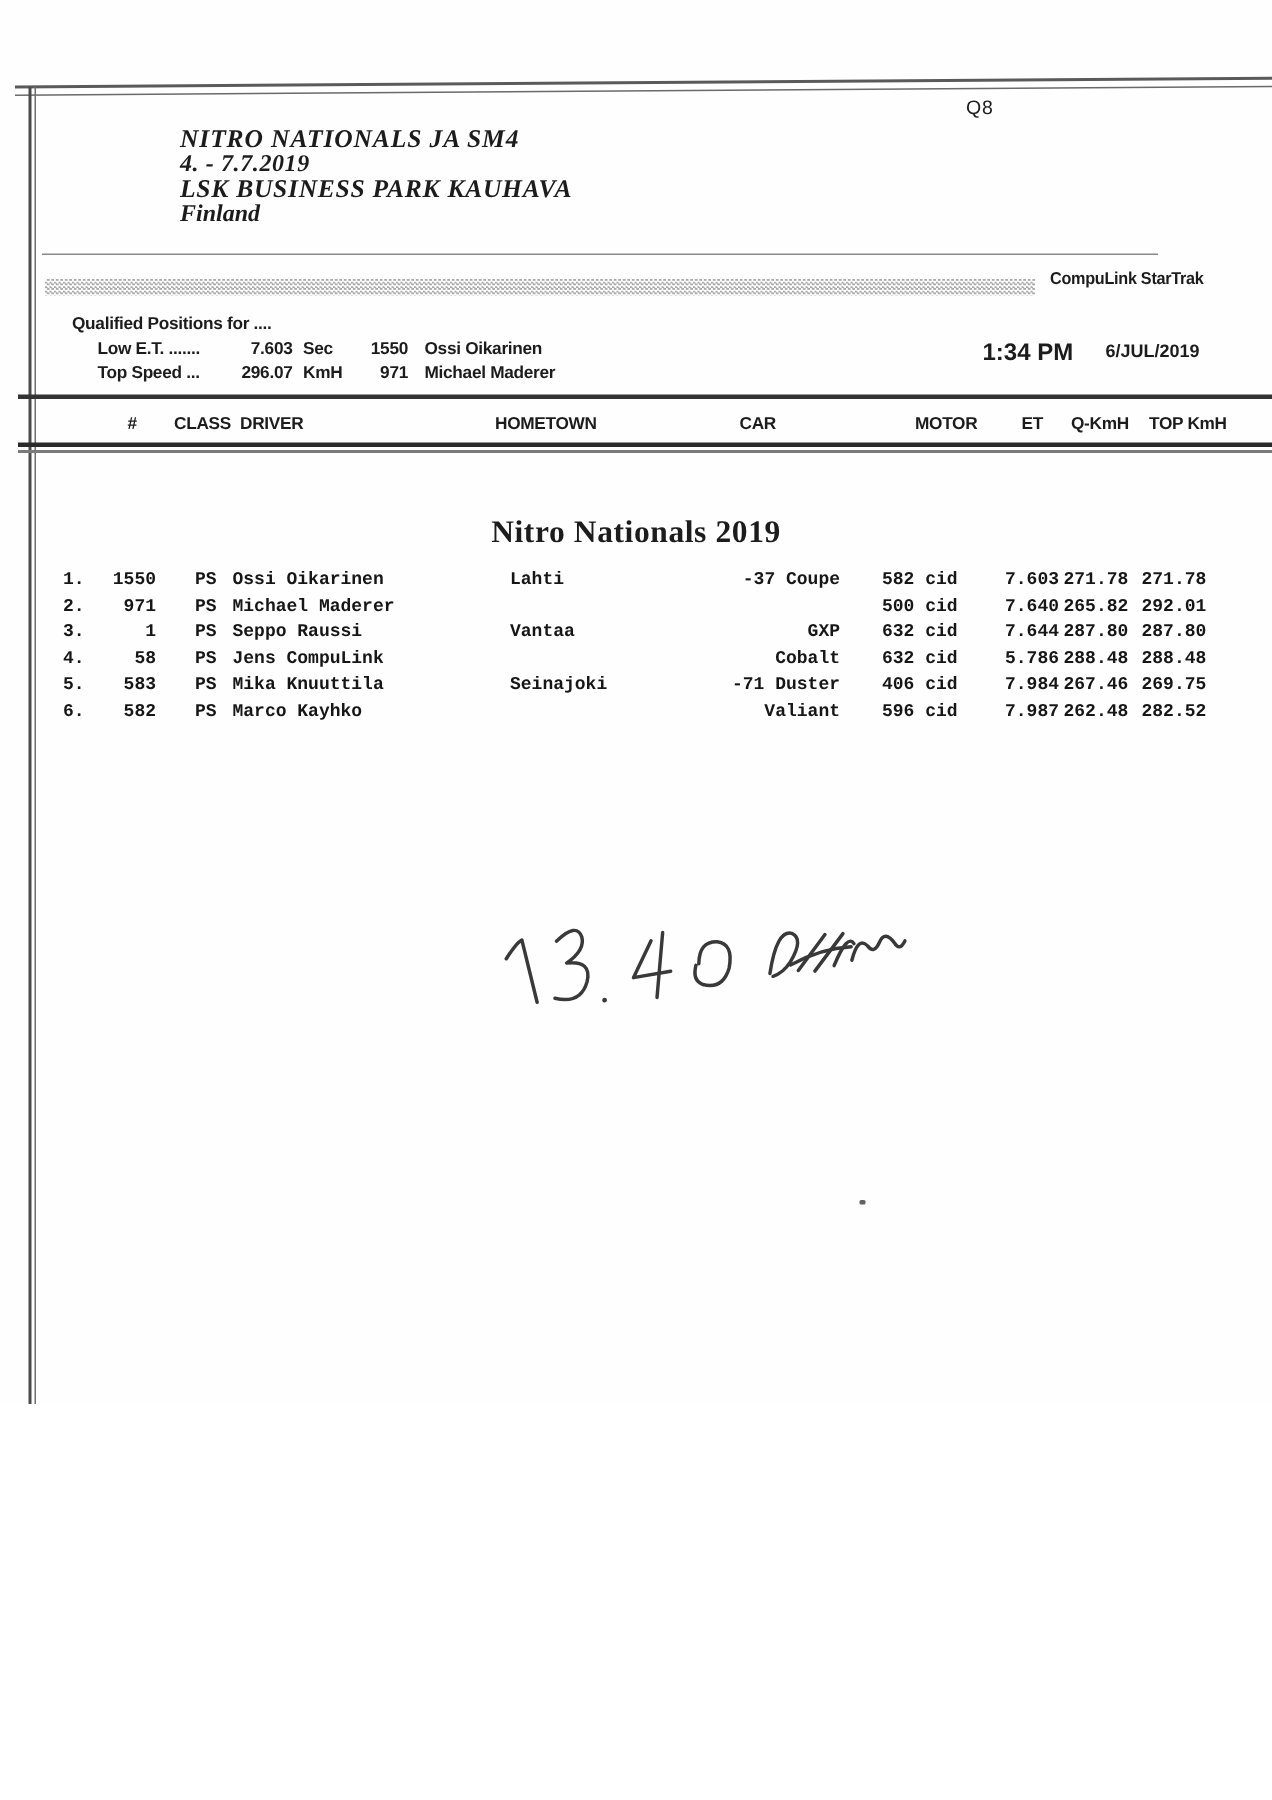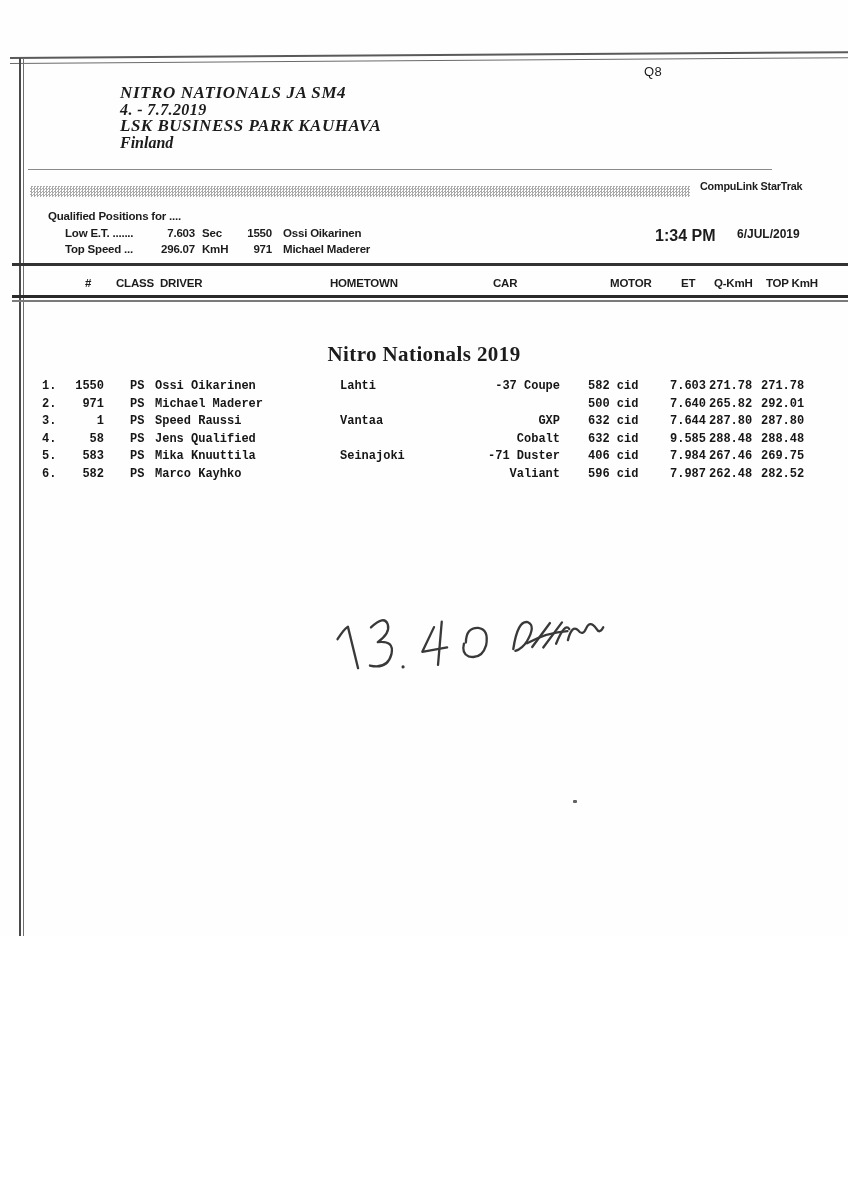--- a/index.html
+++ b/index.html
@@ -147,37 +147,37 @@
     <span class="c-car"></span>
     <span class="c-motor">500 cid</span>
     <span class="c-et">7.640</span>
     <span class="c-q">265.82</span>
     <span class="c-top">292.01</span>
   </div>
   <div class="row" style="top:414px">
     <span class="c-pos">3.</span>
     <span class="c-num">1</span>
     <span class="c-cls">PS</span>
-    <span class="c-drv">Speed Raussi</span>
+    <span class="c-drv">Seppo Raussi</span>
     <span class="c-home">Vantaa</span>
     <span class="c-car">GXP</span>
     <span class="c-motor">632 cid</span>
     <span class="c-et">7.644</span>
     <span class="c-q">287.80</span>
     <span class="c-top">287.80</span>
   </div>
   <div class="row" style="top:431.5px">
     <span class="c-pos">4.</span>
     <span class="c-num">58</span>
     <span class="c-cls">PS</span>
-    <span class="c-drv">Jens Qualified</span>
+    <span class="c-drv">Jens CompuLink</span>
     <span class="c-home"></span>
     <span class="c-car">Cobalt</span>
     <span class="c-motor">632 cid</span>
-    <span class="c-et">9.585</span>
+    <span class="c-et">5.786</span>
     <span class="c-q">288.48</span>
     <span class="c-top">288.48</span>
   </div>
   <div class="row" style="top:449px">
     <span class="c-pos">5.</span>
     <span class="c-num">583</span>
     <span class="c-cls">PS</span>
     <span class="c-drv">Mika Knuuttila</span>
     <span class="c-home">Seinajoki</span>
     <span class="c-car">-71 Duster</span>

